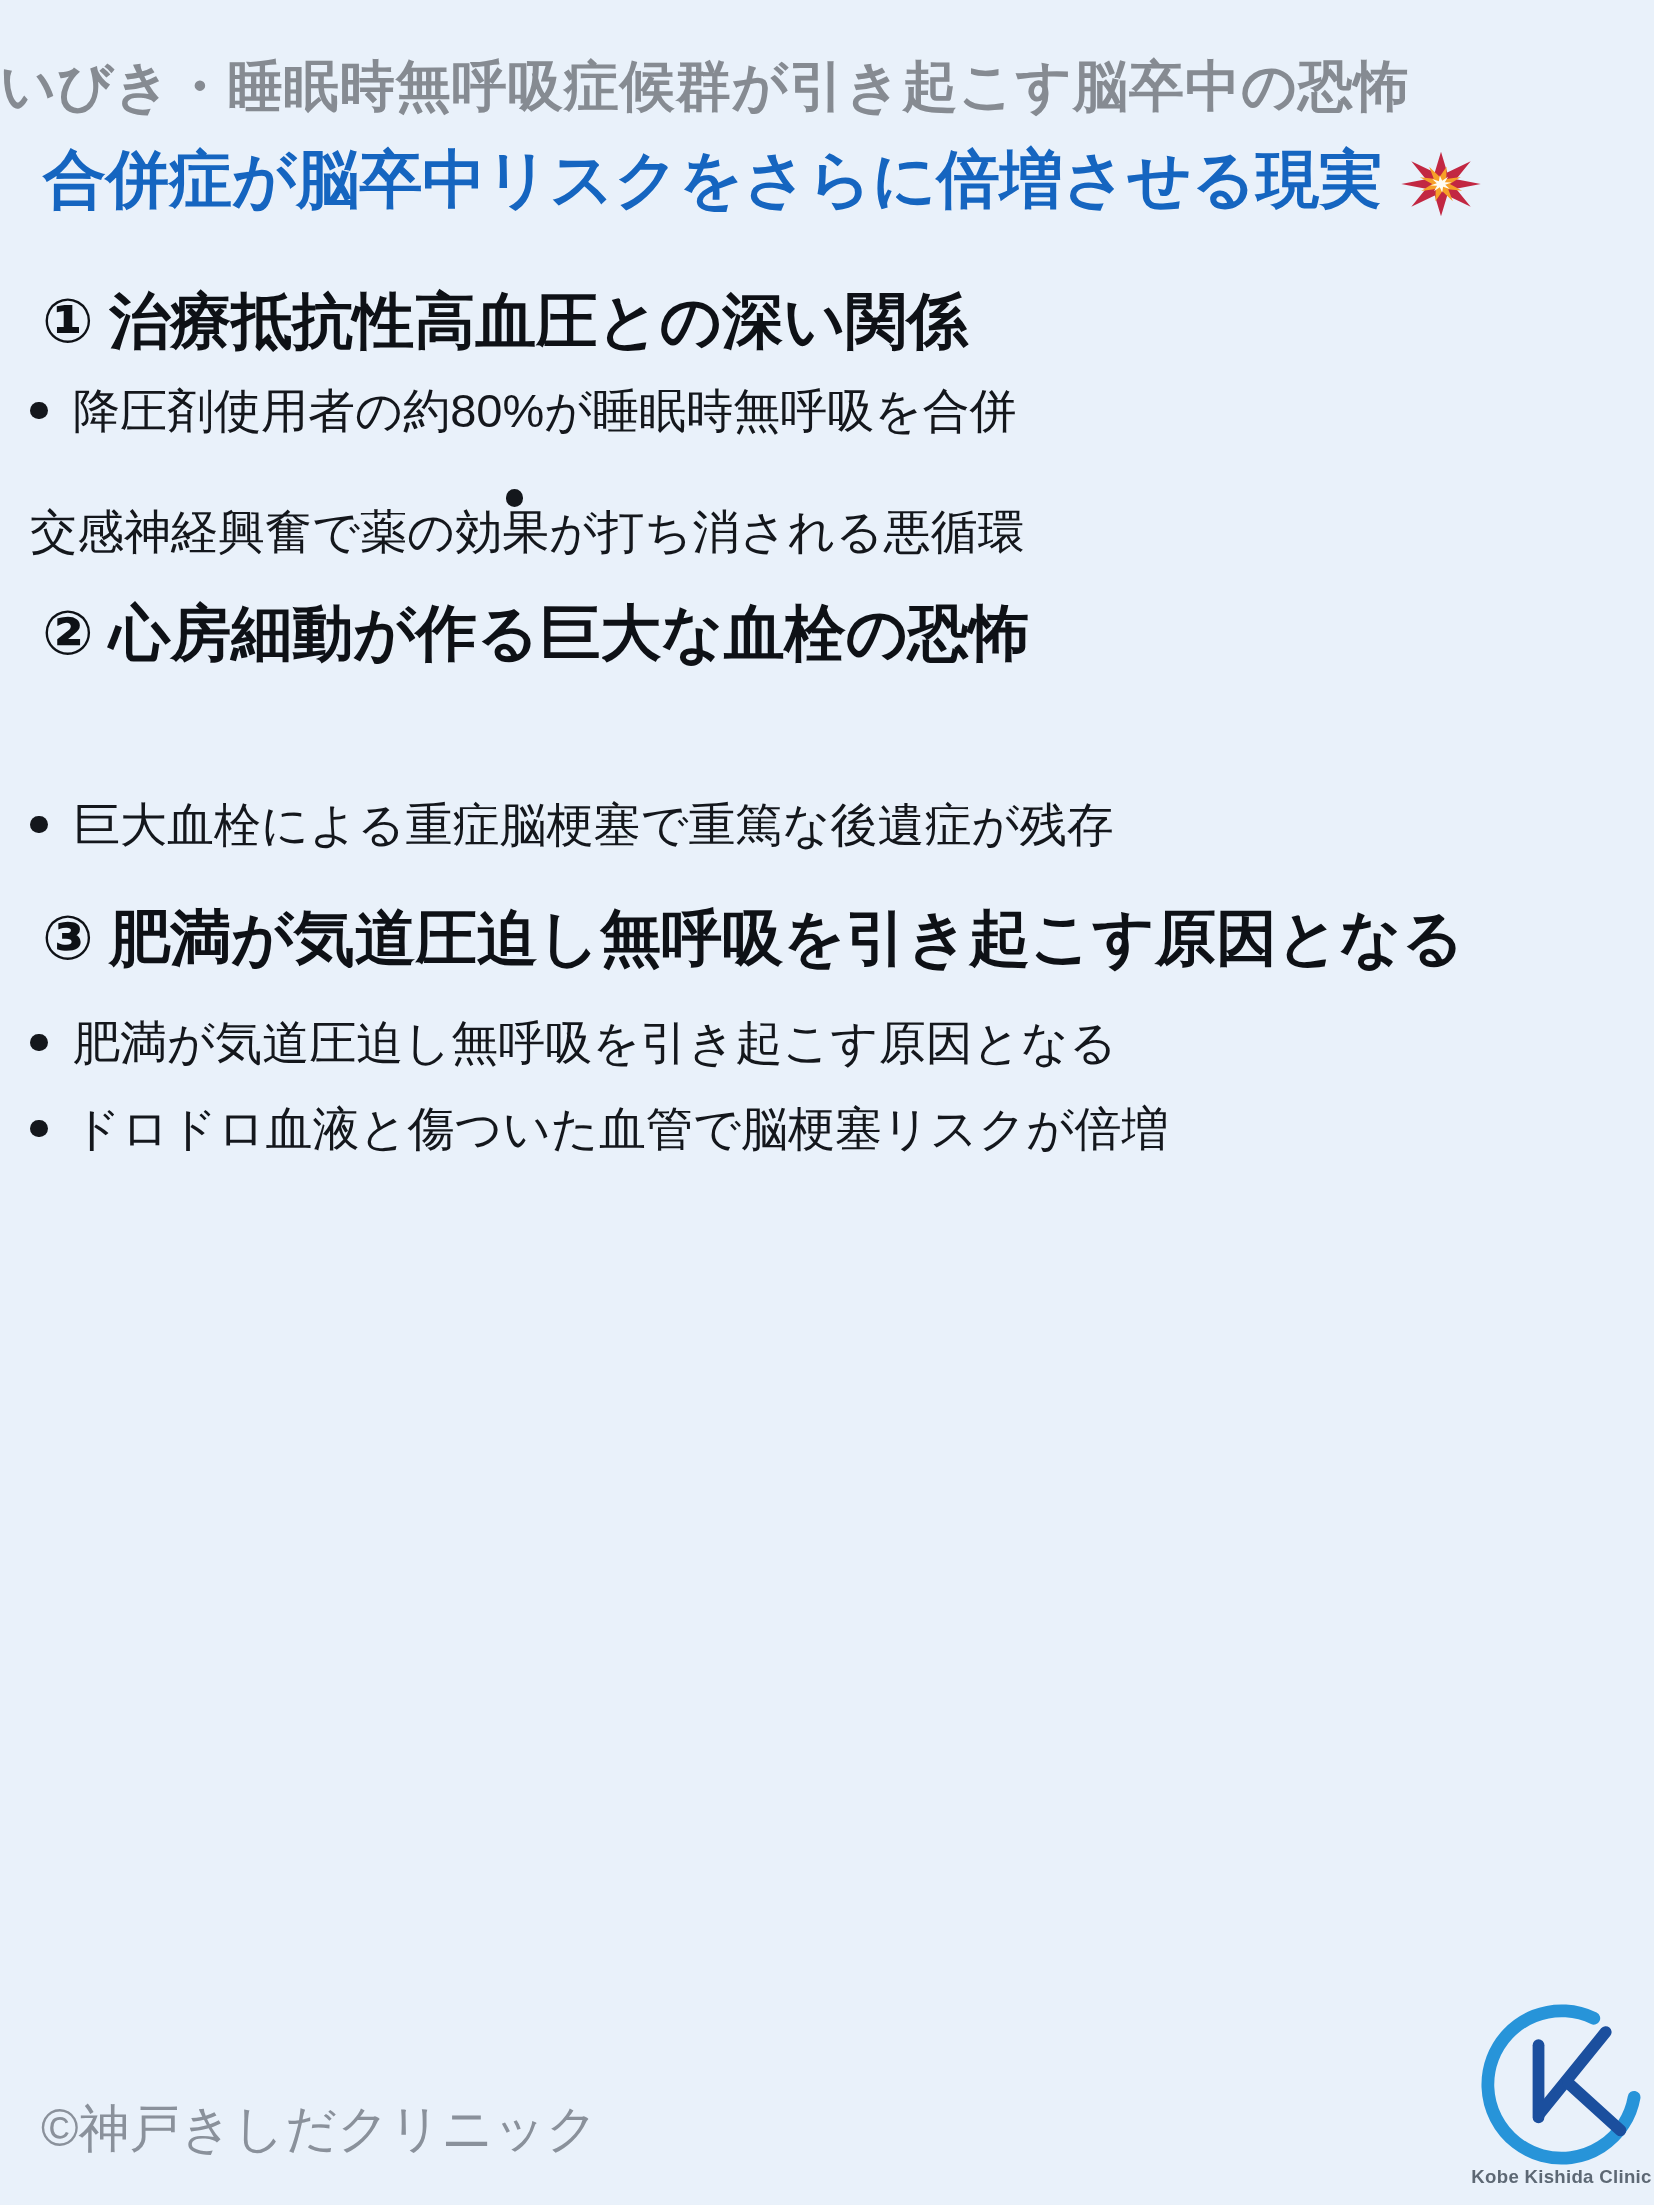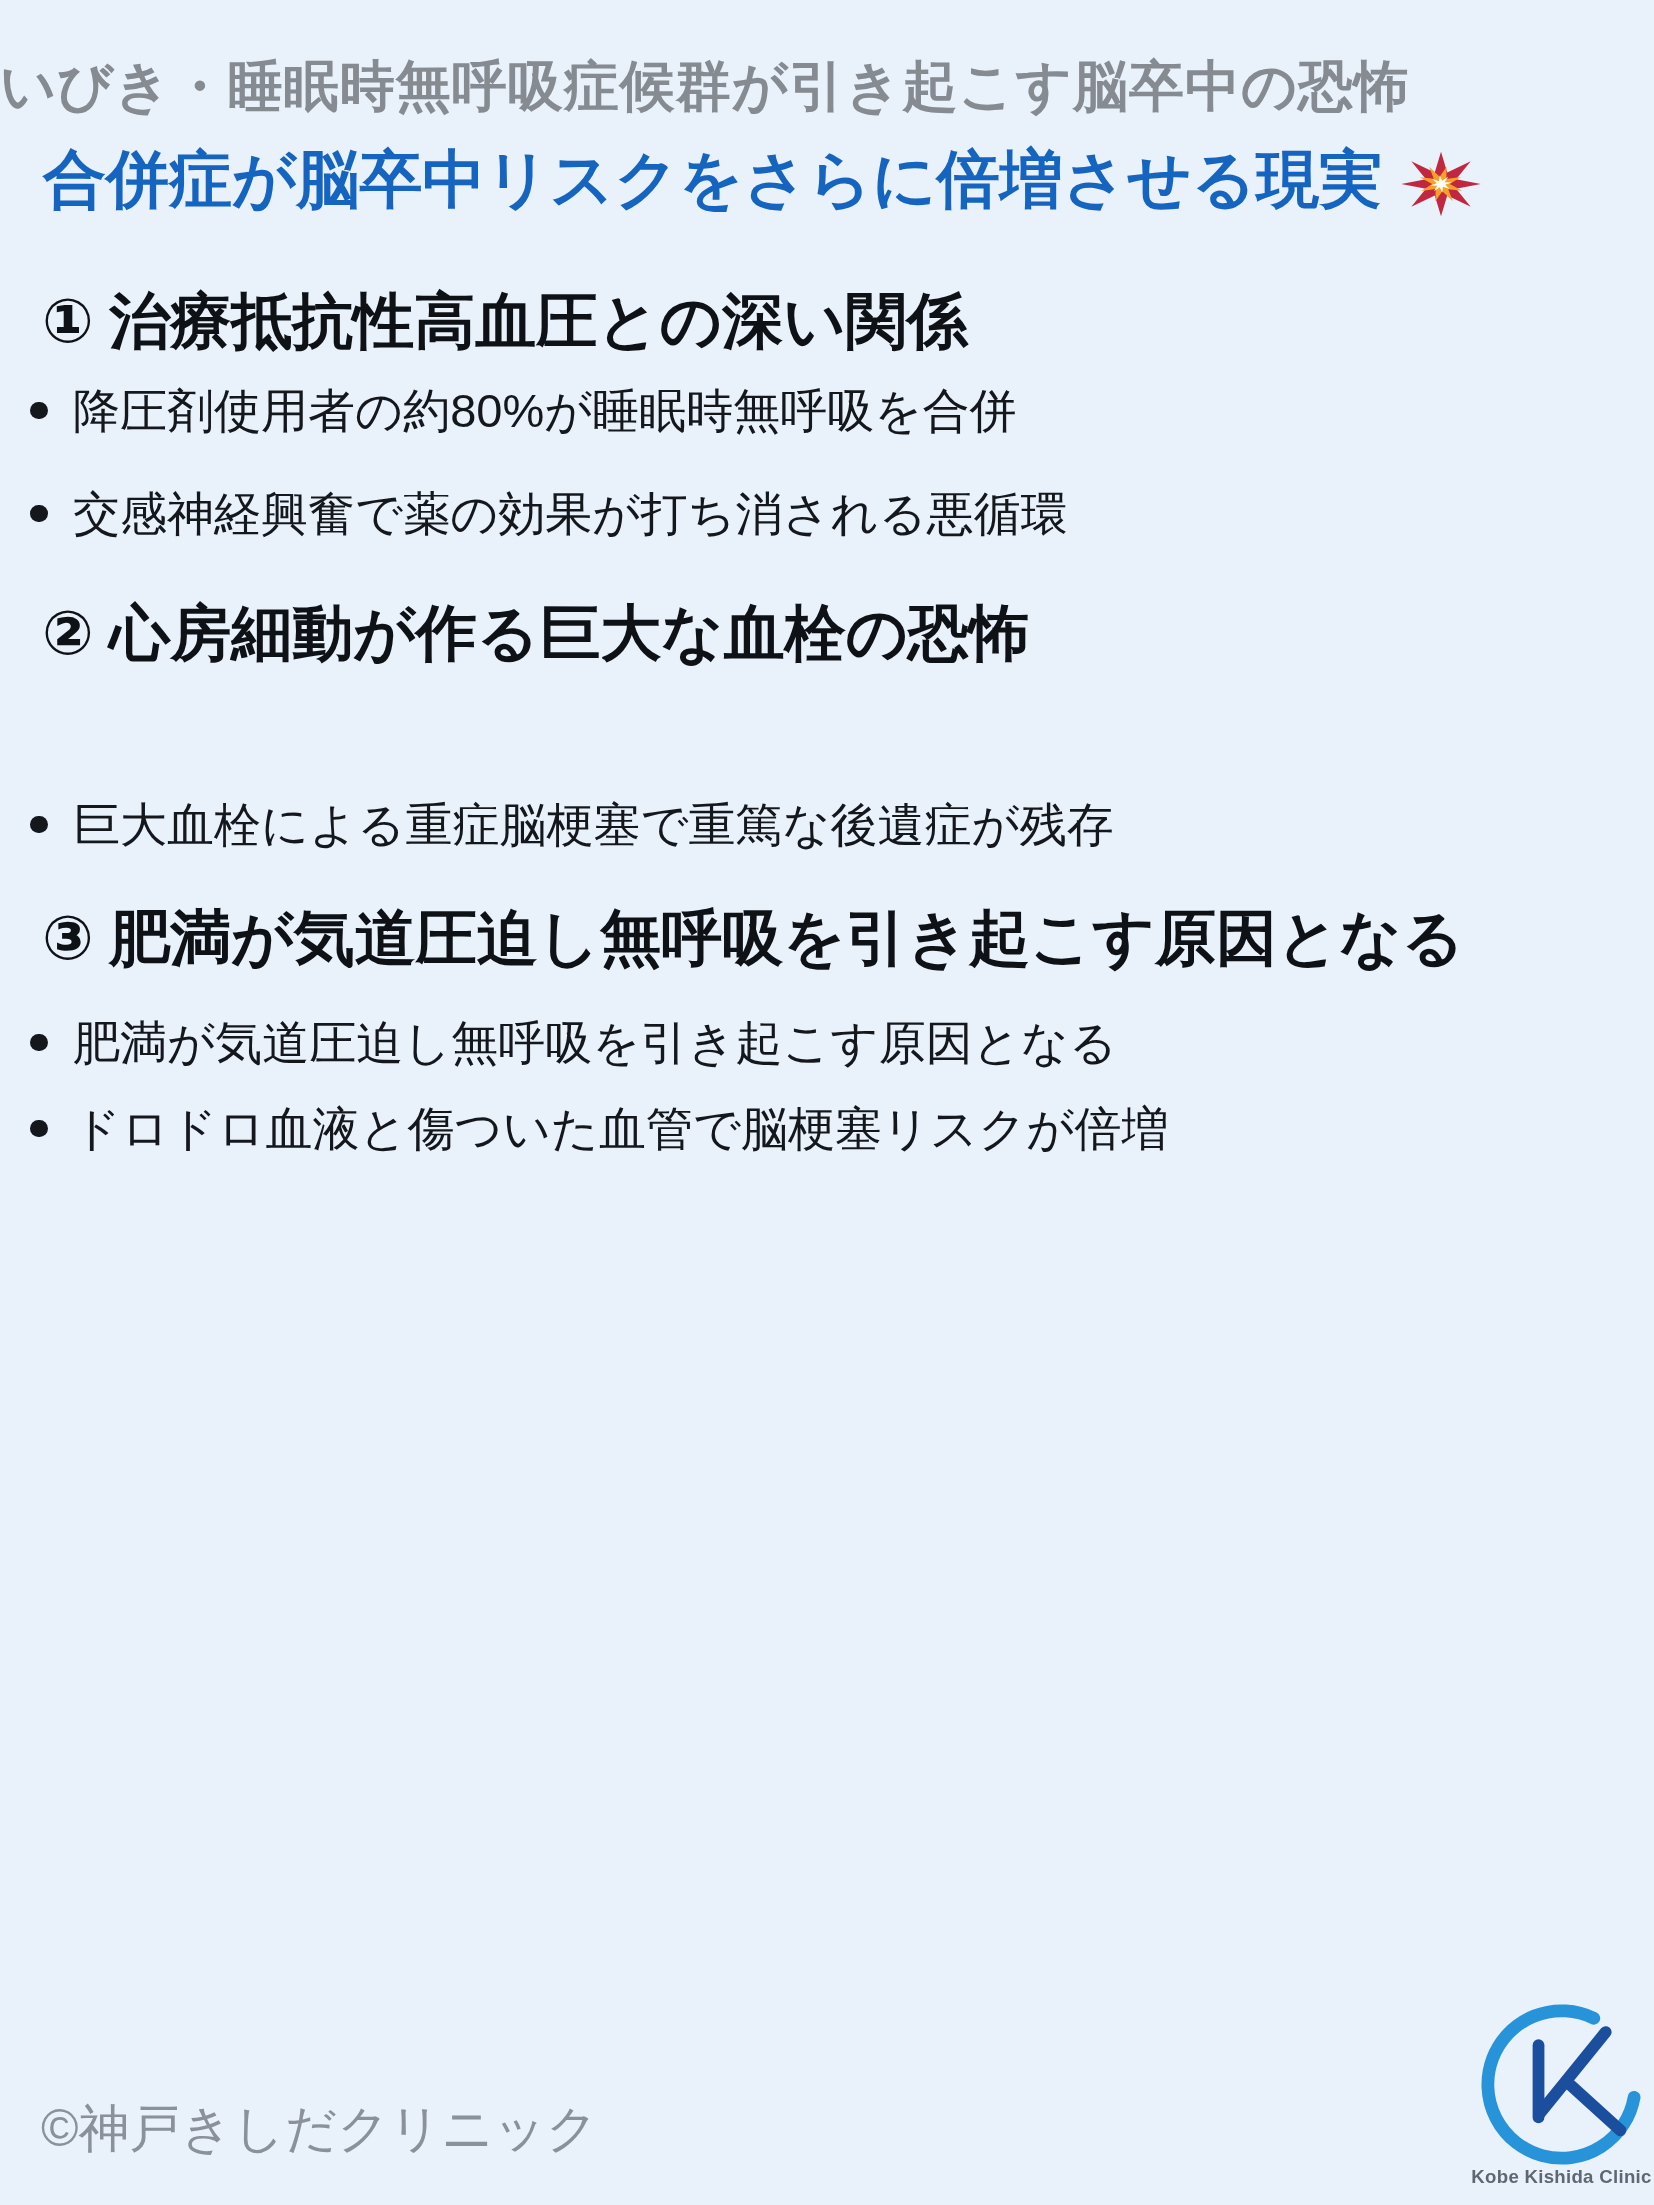--- a/index.html
+++ b/index.html
@@ -41,21 +41,21 @@
     display:flex;align-items:center;
     font-size:47px;font-weight:400;
     color:#14171c;line-height:1.05;
     white-space:nowrap;
   }
   .bullet-row .dot{
     flex:0 0 auto;
     width:17.6px;height:17.6px;border-radius:50%;
     background:#14171c;margin-right:25.5px;
   }
-  .b11{top:386px;} .b12{top:489px;}
+  .b11{top:386px;} .b12{top:489px;flex-direction:column;}
   .b21{top:715px;} .b22{top:800px;justify-content:flex-end;}
   .b31{top:1018px;} .b32{top:1104px;}
   .footer{
     position:absolute;top:2103px;left:41px;
     font-size:51px;font-weight:400;
     color:#8A919B;line-height:1;
     white-space:nowrap;
   }
   .logo{
     position:absolute;left:1478px;top:2001px;

